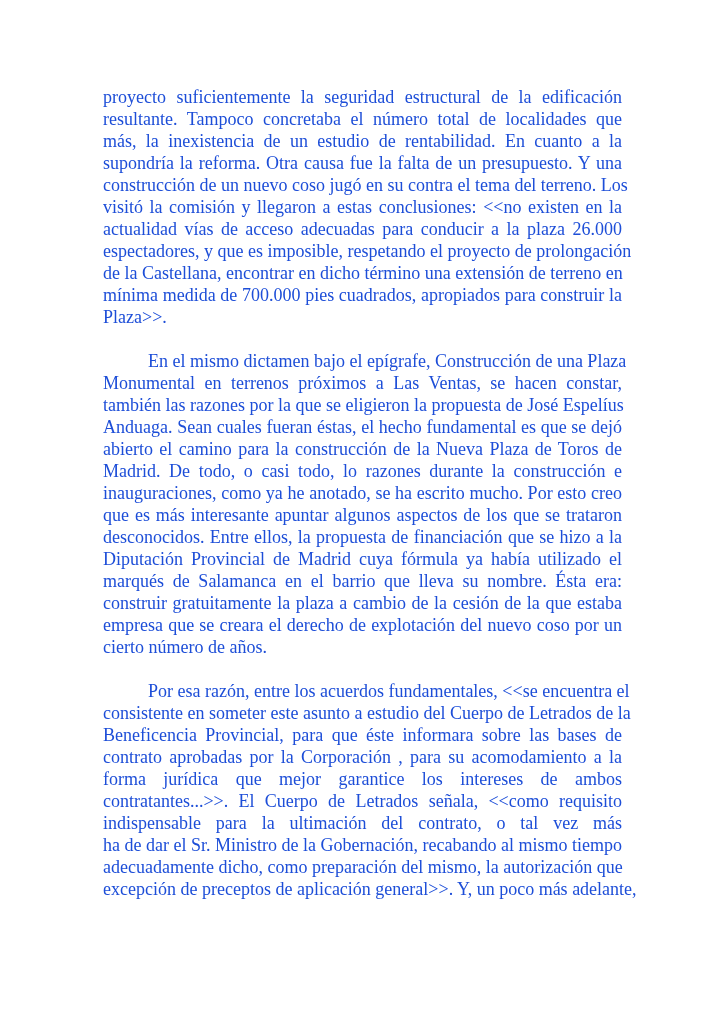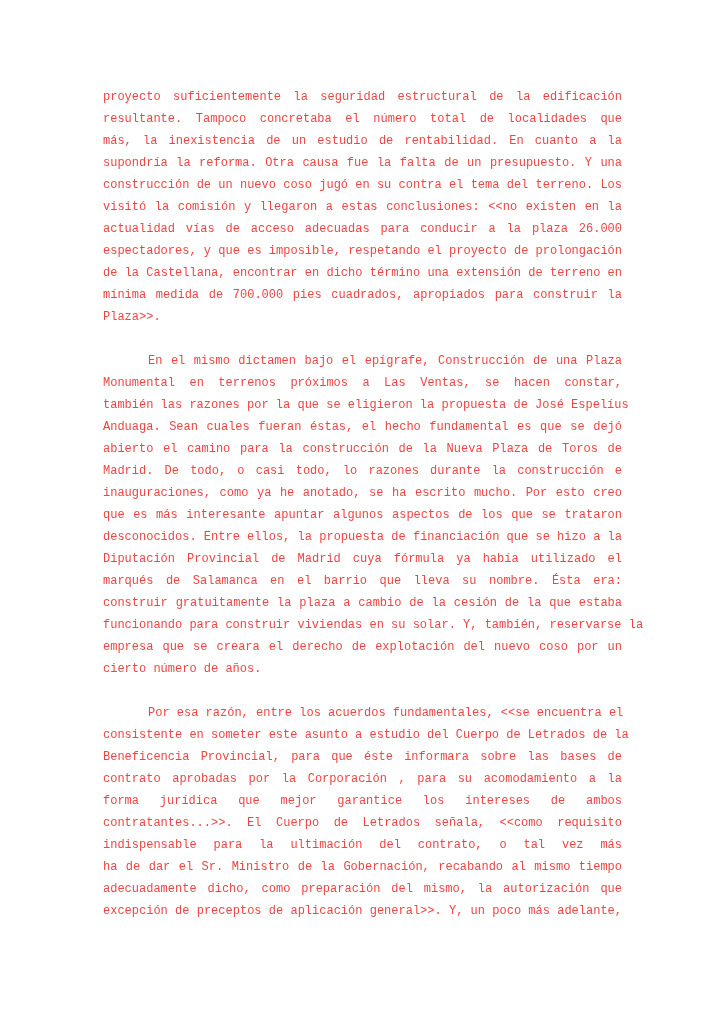--- a/index.html
+++ b/index.html
@@ -2,24 +2,24 @@
 <html><head>
 <meta charset="utf-8">
 <style>
   html, body { margin: 0; padding: 0; background: #ffffff; }
   body { width: 724px; height: 1024px; position: relative; overflow: hidden; }
   .page {
     position: absolute;
     left: 103px;
     top: 86px;
     width: 519px;
-    font-family: Liberation Mono, monospace;
-    font-size: 12px;
+    font-family: Liberation Serif, serif;
+    font-size: 18px;
     line-height: 22px;
-    color: #ef4444;
+    color: #1d4ed8;
   }
   .para { margin: 0 0 22px 0; text-align: justify; }
   .line {
     display: block;
     height: 22px;
     white-space: nowrap;
     text-align: justify;
     text-align-last: justify;
   }
   .line.last { text-align-last: left; }
@@ -49,21 +49,20 @@
     <span class="line">también las razones por la que se eligieron la propuesta de José Espelíus</span>
     <span class="line">Anduaga. Sean cuales fueran éstas, el hecho fundamental es que se dejó</span>
     <span class="line">abierto el camino para la construcción de la Nueva Plaza de Toros de</span>
     <span class="line">Madrid. De todo, o casi todo, lo razones durante la construcción e</span>
     <span class="line">inauguraciones, como ya he anotado, se ha escrito mucho. Por esto creo</span>
     <span class="line">que es más interesante apuntar algunos aspectos de los que se trataron</span>
     <span class="line">desconocidos. Entre ellos, la propuesta de financiación que se hizo a la</span>
     <span class="line">Diputación Provincial de Madrid cuya fórmula ya había utilizado el</span>
     <span class="line">marqués de Salamanca en el barrio que lleva su nombre. Ésta era:</span>
     <span class="line">construir gratuitamente la plaza a cambio de la cesión de la que estaba</span>
-    <span class="line">funcionando para construir viviendas en su solar. Y, también, reservarse la</span>
     <span class="line">empresa que se creara el derecho de explotación del nuevo coso por un</span>
     <span class="line last">cierto número de años.</span>
   </div>
 
   <div class="para">
     <span class="line indent">Por esa razón, entre los acuerdos fundamentales, &lt;&lt;se encuentra el</span>
     <span class="line">consistente en someter este asunto a estudio del Cuerpo de Letrados de la</span>
     <span class="line">Beneficencia Provincial, para que éste informara sobre las bases de</span>
     <span class="line">contrato aprobadas por la Corporación , para su acomodamiento  a la</span>
     <span class="line">forma jurídica que mejor  garantice los intereses de ambos</span>

